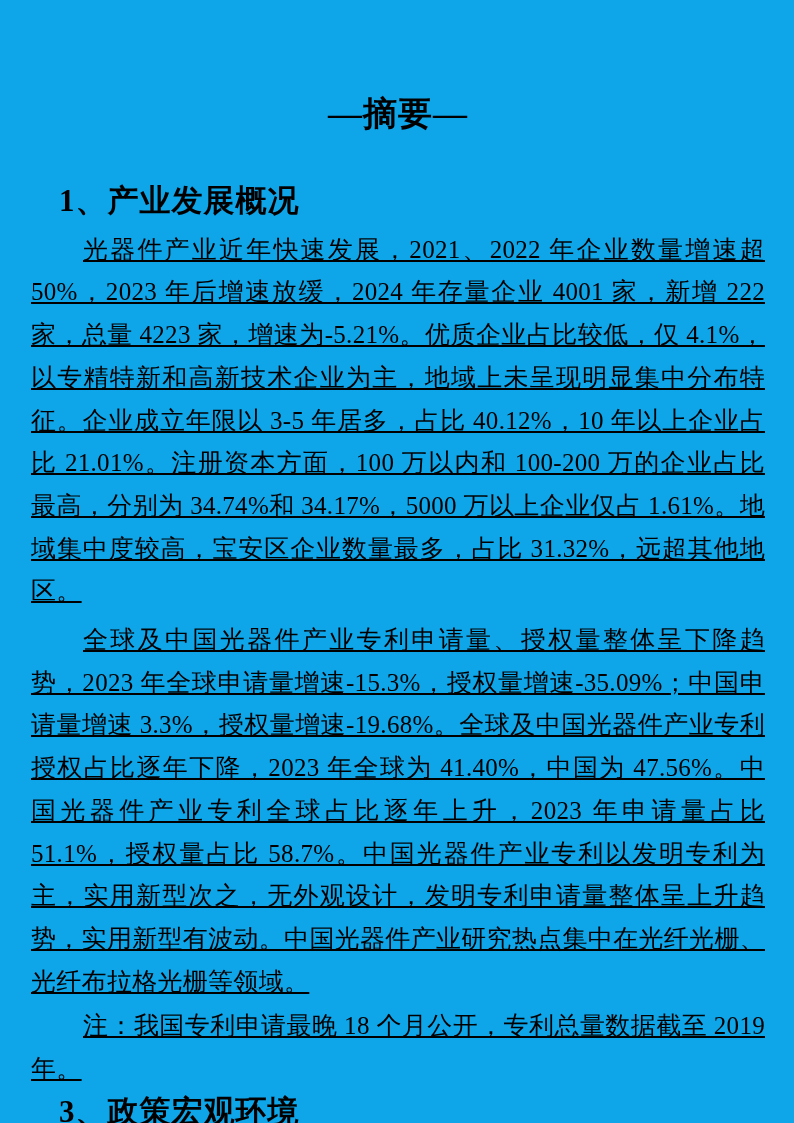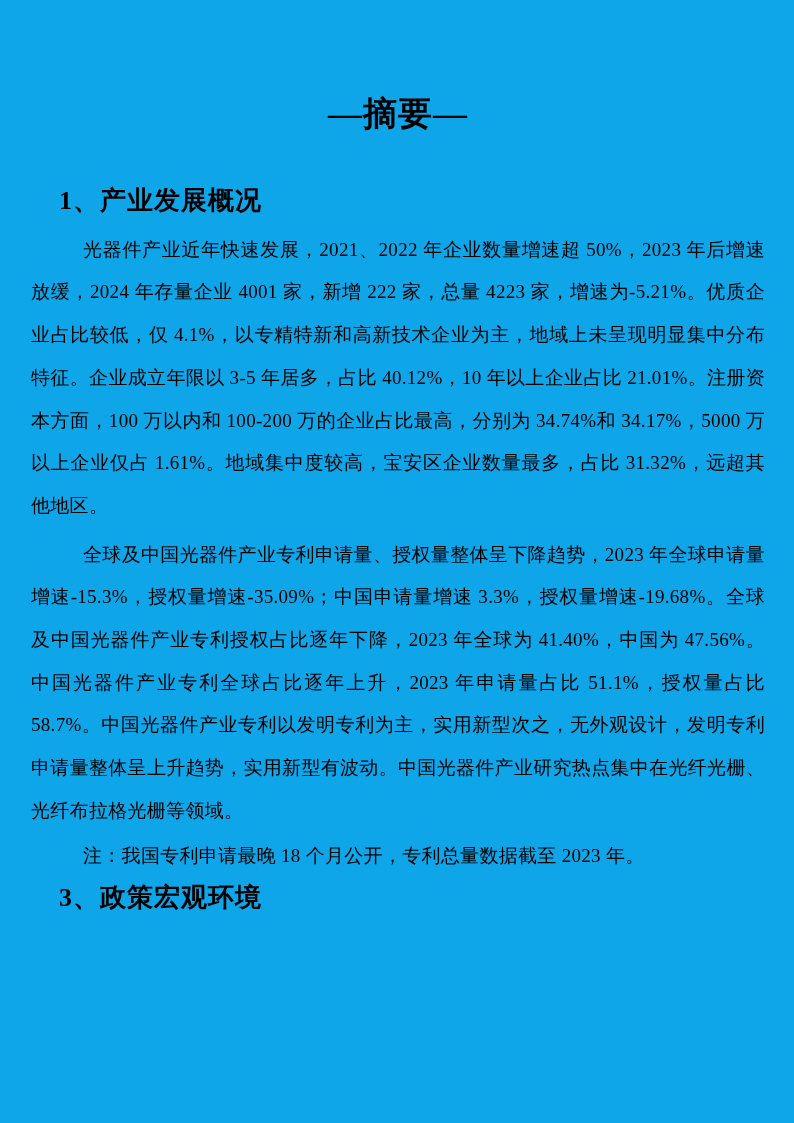--- a/index.html
+++ b/index.html
@@ -23,46 +23,47 @@
     margin: 0;
     font-size: 34px;
     font-weight: bold;
     line-height: 44px;
     text-align: center;
     letter-spacing: 1px;
   }
   .section-heading {
     margin: 0;
     padding-left: 28px;
-    font-size: 26px;
+    font-size: 31px;
     font-weight: bold;
     line-height: 42.7px;
     letter-spacing: 1px;
   }
   #heading-1 { margin-top: 44px; }
   #heading-2 { margin-top: 0; }
   #heading-3 { margin-top: 0; }
   .para {
     margin: 6px 0 0 0;
-    font-size: 19px;
+    font-size: 25px;
     line-height: 42.7px;
     text-align: justify;
     text-justify: inter-character;
     text-indent: 52px;
     letter-spacing: 0.3px;
+    text-decoration: underline;
   }
   .para-note { margin-top: 2px; }
   #para-3 { margin-top: 11px; }
 </style>
 </head>
 <body>
 
 <div class="page">
   <h1 class="doc-title">—摘要—</h1>
 
   <h2 class="section-heading" id="heading-1">1、产业发展概况</h2>
   <p class="para" id="para-1">光器件产业近年快速发展，2021、2022 年企业数量增速超 50%，2023 年后增速放缓，2024 年存量企业 4001 家，新增 222 家，总量 4223 家，增速为-5.21%。优质企业占比较低，仅 4.1%，以专精特新和高新技术企业为主，地域上未呈现明显集中分布特征。企业成立年限以 3-5 年居多，占比 40.12%，10 年以上企业占比 21.01%。注册资本方面，100 万以内和 100-200 万的企业占比最高，分别为 34.74%和 34.17%，5000 万以上企业仅占 1.61%。地域集中度较高，宝安区企业数量最多，占比 31.32%，远超其他地区。</p>
 
   <p class="para" id="para-2">全球及中国光器件产业专利申请量、授权量整体呈下降趋势，2023 年全球申请量增速-15.3%，授权量增速-35.09%；中国申请量增速 3.3%，授权量增速-19.68%。全球及中国光器件产业专利授权占比逐年下降，2023 年全球为 41.40%，中国为 47.56%。中国光器件产业专利全球占比逐年上升，2023 年申请量占比 51.1%，授权量占比 58.7%。中国光器件产业专利以发明专利为主，实用新型次之，无外观设计，发明专利申请量整体呈上升趋势，实用新型有波动。中国光器件产业研究热点集中在光纤光栅、光纤布拉格光栅等领域。</p>
-  <p class="para para-note">注：我国专利申请最晚 18 个月公开，专利总量数据截至 2023 年。</p>
+  <p class="para para-note">注：我国专利申请最晚 18 个月公开，专利总量数据截至 2019 年。</p>
 
   <h2 class="section-heading" id="heading-3">3、政策宏观环境</h2>
 </div>
 
 </body></html>

